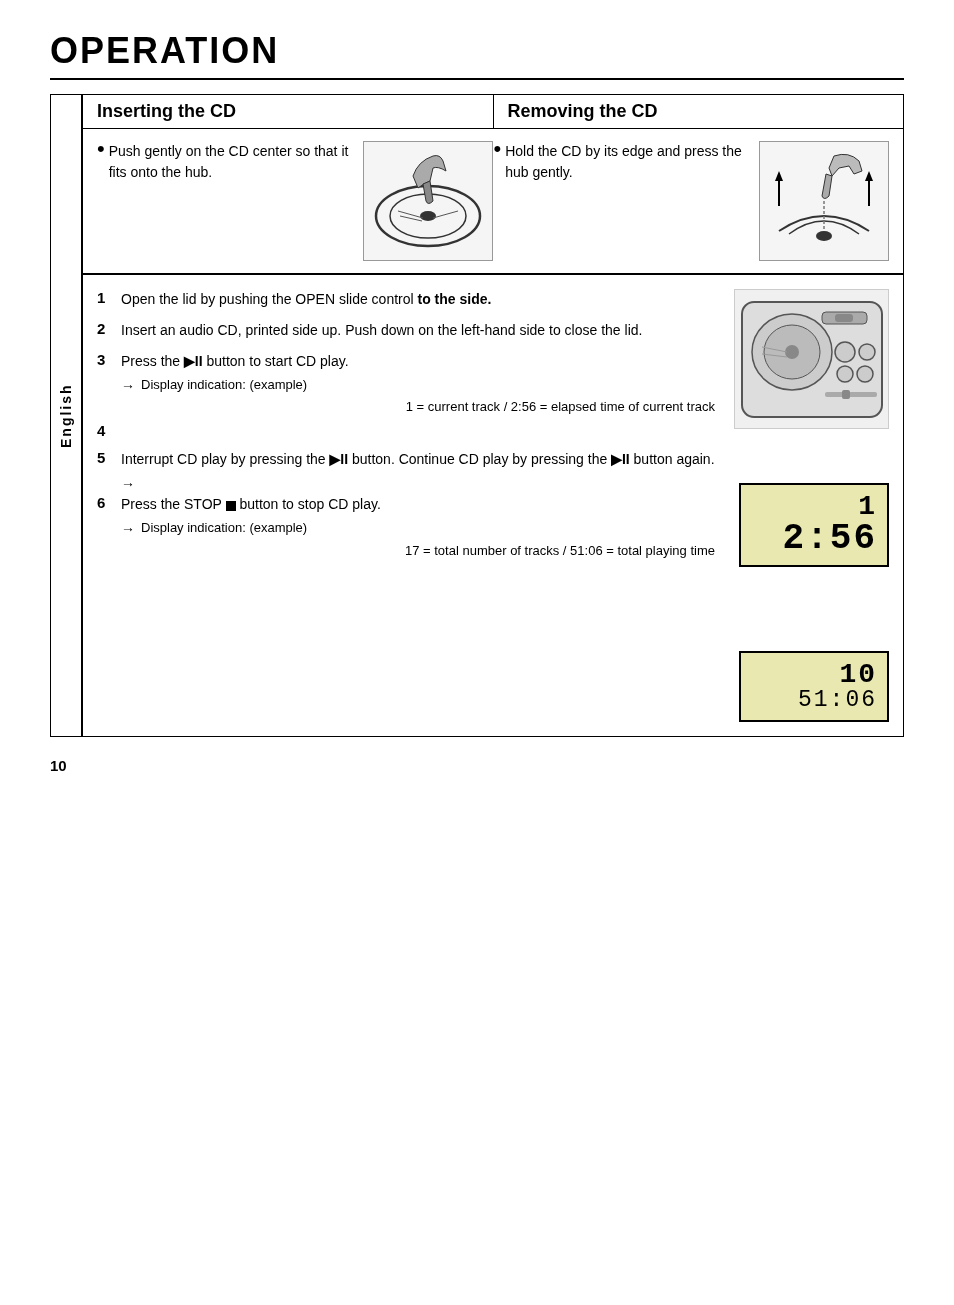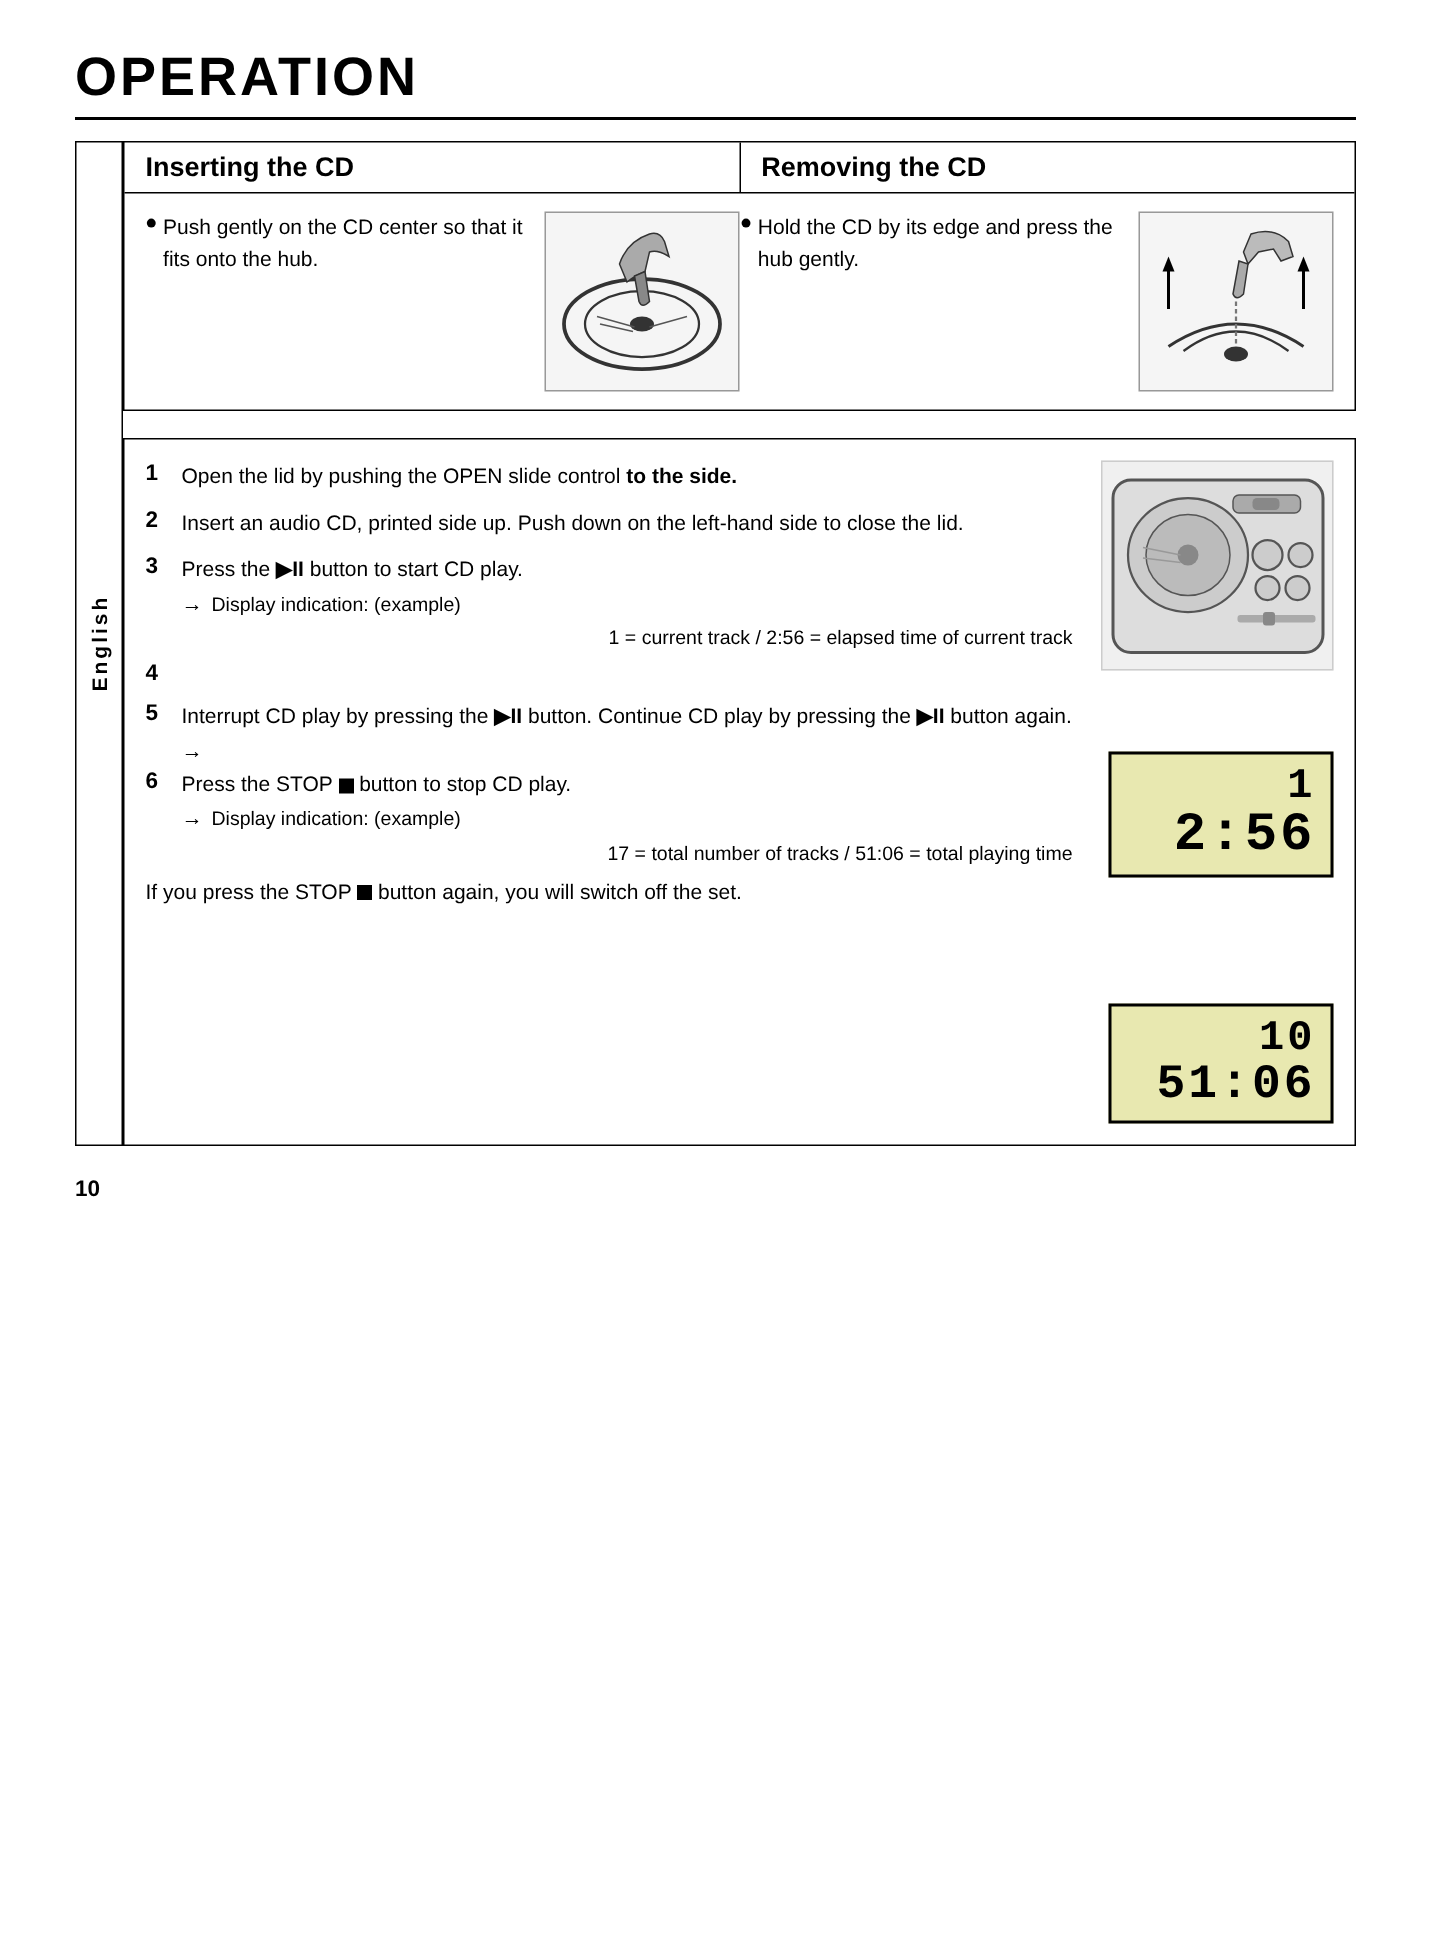--- a/index.html
+++ b/index.html
@@ -44,21 +44,20 @@
       font-size: 14px;
       letter-spacing: 2px;
       margin-right: 0;
       background: #fff;
     }
 
     .main-content {
       flex: 1;
       display: flex;
       flex-direction: column;
-      gap: 18px;
     }
 
     
     .section-box {
       border: 1.5px solid #000;
       padding: 0;
     }
     .section-header {
       display: flex;
       flex-direction: row;
@@ -209,22 +208,22 @@
       line-height: 1;
       letter-spacing: 2px;
     }
     .lcd-time {
       font-size: 36px;
       font-weight: bold;
       line-height: 1;
       letter-spacing: 2px;
     }
     .lcd-time-small {
-      font-size: 32px;
-      font-weight: bold;
+      font-size: 23px;
+      font-weight: normal;
       line-height: 1;
       letter-spacing: 2px;
     }
 
     
     .cd-player-img {
       width: 155px;
       height: 140px;
       border: 1px solid #ccc;
       background: #f0f0f0;
@@ -396,23 +395,20 @@
             <div>
               <div class="step">
                 <span class="step-num">6</span>
                 <span class="step-text">Press the STOP <span class="stop-sym"></span> button to stop CD play.</span>
               </div>
               <div class="step-arrow">
                 <span class="arrow-sym">→</span>
                 <span class="arrow-text">Display indication: (example)</span>
               </div>
               <div class="sub-arrow">17 = total number of tracks / 51:06 = total playing time</div>
-              <div style="margin-left:0; margin-top:6px; font-size:14px; line-height:1.5;">
-                If you press the STOP <span class="stop-sym"></span> button again, you will switch off the set.
-              </div>
             </div>
 
 
           </div>
 
           <div class="steps-right">
 
             <div class="cd-player-img">
               <svg width="150" height="135" viewBox="0 0 150 135" xmlns="http://www.w3.org/2000/svg">
 

